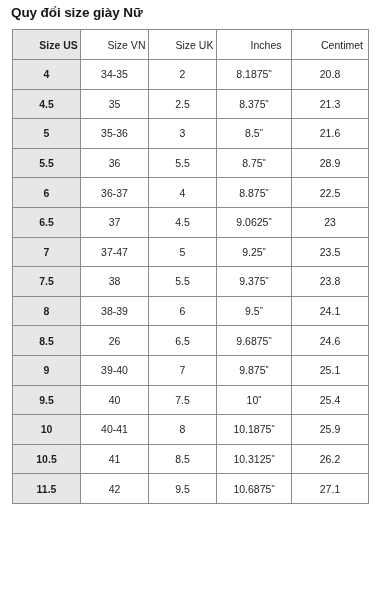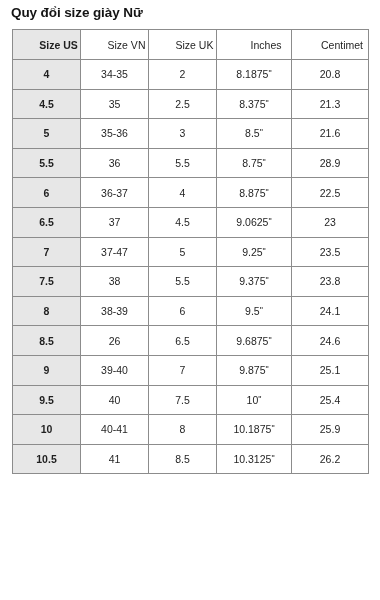--- a/index.html
+++ b/index.html
@@ -207,17 +207,24 @@
             <td class="col-in">10.1875<span class="inch-mark">"</span></td>
             <td class="col-cm">25.9</td>
           </tr>
           <tr>
             <td class="col-us">10.5</td>
             <td class="col-vn">41</td>
             <td class="col-uk">8.5</td>
             <td class="col-in">10.3125<span class="inch-mark">"</span></td>
             <td class="col-cm">26.2</td>
           </tr>
+          <tr>
+            <td class="col-us">11.5</td>
+            <td class="col-vn">42</td>
+            <td class="col-uk">9.5</td>
+            <td class="col-in">10.6875<span class="inch-mark">"</span></td>
+            <td class="col-cm">27.1</td>
+          </tr>
         </tbody>
     </table>
   </div>
 
 </div>
 
 </body></html>

